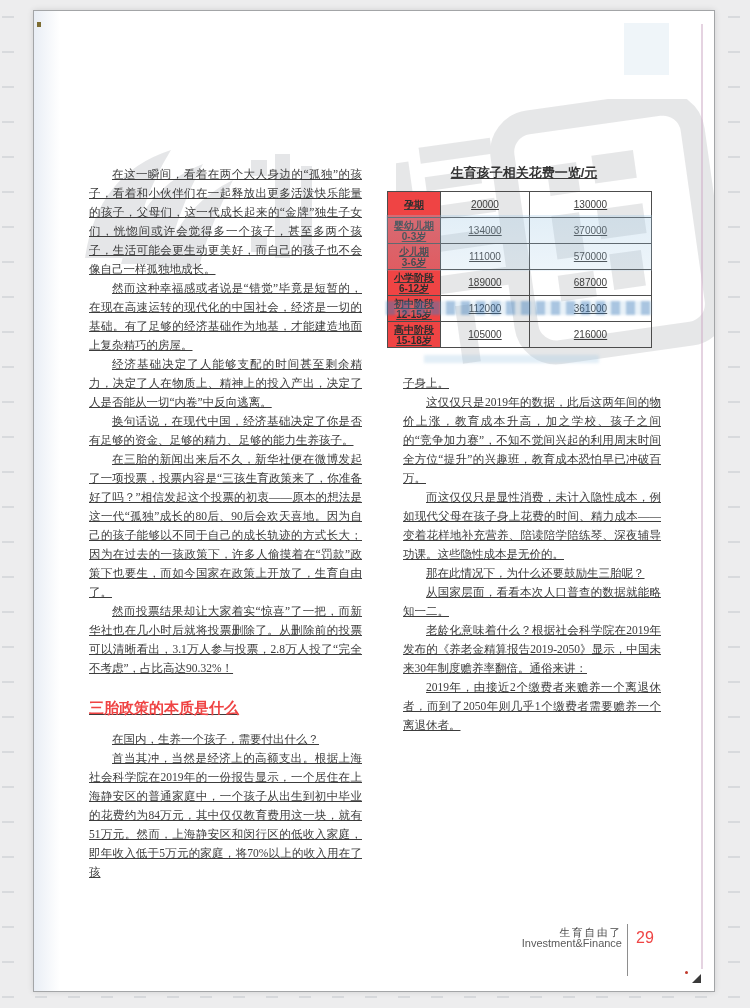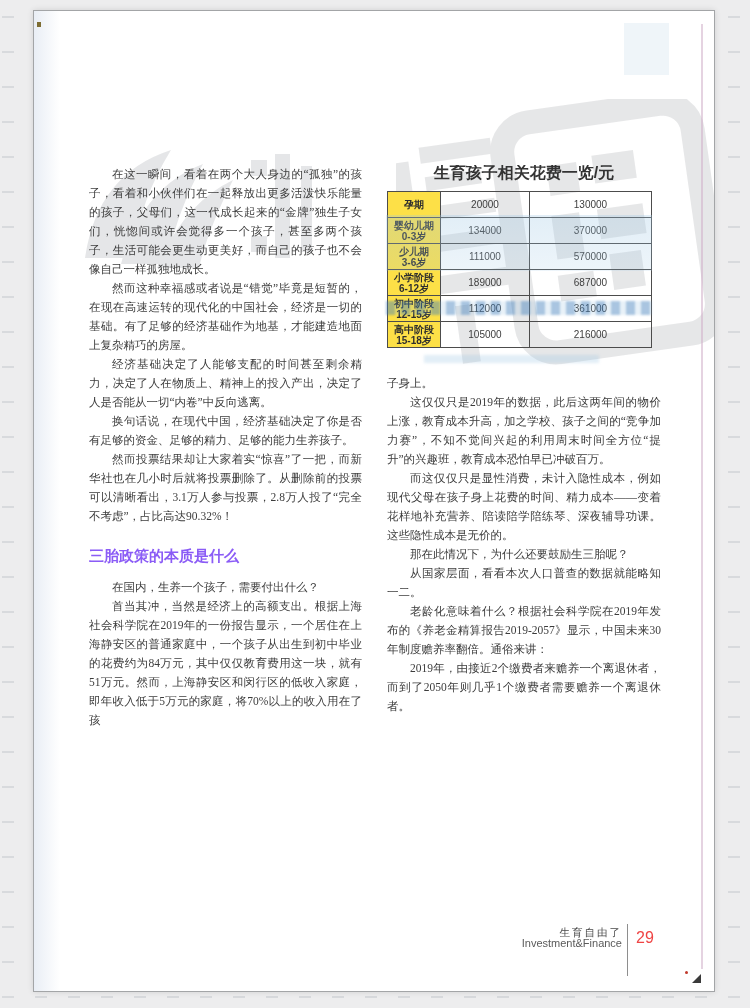--- a/index.html
+++ b/index.html
@@ -32,54 +32,54 @@
     background:linear-gradient(180deg, rgba(158,199,228,0.30), rgba(158,199,228,0.18)); }
   .wm-strip-b { left:352px; top:290px; width:266px; height:14px; z-index:3;
     background:repeating-linear-gradient(90deg, rgba(66,128,188,0.45) 0 9px, rgba(140,185,220,0.20) 9px 15px);
     filter:blur(1.2px); }
   .wm-strip-c { left:390px; top:344px; width:175px; height:8px; z-index:3;
     background:rgba(158,199,228,0.30); filter:blur(1.5px); }
 
   
   .col {
     position:absolute; top:154px; width:273px; height:812px; overflow:hidden; z-index:2;
-    font-size:11.5px; line-height:19px; color:#3c3c3c; text-align:justify;
+    font-size:11.5px; line-height:19px; color:#3c3c3c; text-align:justify;text-decoration:underline;
   }
   .col-left  { left:55px; }
   .col-right { left:353px; width:274px; }
   .col p { margin:0; text-indent:2em; }
   .col p.cont { text-indent:0; }
   .section-heading {
     font-family:"Liberation Sans","DejaVu Sans",sans-serif;
-    font-size:15px; font-weight:bold; color:#8b5cf6;
+    font-size:15px; font-weight:bold; color:#ef4444;
     margin:20px 0 12px 0; text-indent:0; line-height:20px;
   }
 
   
   .table-title {
     font-family:"Liberation Sans","DejaVu Sans",sans-serif;
-    font-size:16px; font-weight:bold; color:#333; text-align:center;
+    font-size:13px; font-weight:bold; color:#333; text-align:center;
     line-height:16px; margin-bottom:10px;
   }
   table.cost {
     border-collapse:collapse; width:263px; table-layout:fixed;
     font-family:"Liberation Sans","DejaVu Sans",sans-serif;
   }
   table.cost td {
     border:1px solid #4c4c4c; height:25px; text-align:center; vertical-align:middle;
     font-size:10px; color:#3d3d3d; padding:0;
   }
   table.cost td.stage {
-    width:52px; background:#fde047; color:#2e2e2e; font-weight:bold; line-height:11px;
+    width:52px; background:#ef4444; color:#2e2e2e; font-weight:bold; line-height:11px;
   }
   table.cost td.v1 { width:88px; }
   table.cost td.v2 { width:121px; }
   .age { display:block; font-weight:bold; }
   .age:empty { display:none; }
-  .after-table { margin-top:26px; }
+  .after-table { margin-top:26px;margin-left:16px; }
 
   
   .footer-names {
     position:absolute; left:455px; top:916px; width:133px; text-align:right; z-index:4;
     font-family:"Liberation Sans","DejaVu Sans",sans-serif; line-height:11px;
   }
   .footer-cn { font-size:10.5px; color:#4a4a4a; letter-spacing:2px; }
   .footer-en { font-size:11px; color:#5a5a5a; }
   .footer-divider {
     position:absolute; left:593px; top:913px; width:1px; height:52px; background:#8e8e8e; z-index:4;
@@ -146,20 +146,21 @@
     </g>
   </svg>
 
   <div class="wm wm-blue-box"></div>
 
   <div class="col col-left">
     <p>在这一瞬间，看着在两个大人身边的“孤独”的孩子，看着和小伙伴们在一起释放出更多活泼快乐能量的孩子，父母们，这一代成长起来的“金牌”独生子女们，恍惚间或许会觉得多一个孩子，甚至多两个孩子，生活可能会更生动更美好，而自己的孩子也不会像自己一样孤独地成长。</p>
     <p>然而这种幸福感或者说是“错觉”毕竟是短暂的，在现在高速运转的现代化的中国社会，经济是一切的基础。有了足够的经济基础作为地基，才能建造地面上复杂精巧的房屋。</p>
     <p>经济基础决定了人能够支配的时间甚至剩余精力，决定了人在物质上、精神上的投入产出，决定了人是否能从一切“内卷”中反向逃离。</p>
     <p>换句话说，在现代中国，经济基础决定了你是否有足够的资金、足够的精力、足够的能力生养孩子。</p>
+    <p>在三胎的新闻出来后不久，新华社便在微博发起了一项投票，投票内容是“三孩生育政策来了，你准备好了吗？”相信发起这个投票的初衷——原本的想法是这一代“孤独”成长的80后、90后会欢天喜地。因为自己的孩子能够以不同于自己的成长轨迹的方式长大；因为在过去的一孩政策下，许多人偷摸着在“罚款”政策下也要生，而如今国家在政策上开放了，生育自由了。</p>
     <p>然而投票结果却让大家着实“惊喜”了一把，而新华社也在几小时后就将投票删除了。从删除前的投票可以清晰看出，3.1万人参与投票，2.8万人投了“完全不考虑”，占比高达90.32%！</p>
     <div class="section-heading">三胎政策的本质是什么</div>
     <p>在国内，生养一个孩子，需要付出什么？</p>
     <p>首当其冲，当然是经济上的高额支出。根据上海社会科学院在2019年的一份报告显示，一个居住在上海静安区的普通家庭中，一个孩子从出生到初中毕业的花费约为84万元，其中仅仅教育费用这一块，就有51万元。然而，上海静安区和闵行区的低收入家庭，即年收入低于5万元的家庭，将70%以上的收入用在了孩</p>
   </div>
 
   <div class="col col-right">
     <div class="table-title">生育孩子相关花费一览/元</div>
 
     <table class="cost">
@@ -196,21 +197,21 @@
         </tr>
       </tbody>
     </table>
 
     <div class="after-table">
       <p class="cont">子身上。</p>
       <p>这仅仅只是2019年的数据，此后这两年间的物价上涨，教育成本升高，加之学校、孩子之间的“竞争加力赛”，不知不觉间兴起的利用周末时间全方位“提升”的兴趣班，教育成本恐怕早已冲破百万。</p>
       <p>而这仅仅只是显性消费，未计入隐性成本，例如现代父母在孩子身上花费的时间、精力成本——变着花样地补充营养、陪读陪学陪练琴、深夜辅导功课。这些隐性成本是无价的。</p>
       <p>那在此情况下，为什么还要鼓励生三胎呢？</p>
       <p>从国家层面，看看本次人口普查的数据就能略知一二。</p>
-      <p>老龄化意味着什么？根据社会科学院在2019年发布的《养老金精算报告2019-2057》显示，中国未来30年制度赡养率翻倍。通俗来讲：</p>
+      <p>老龄化意味着什么？根据社会科学院在2019年发布的《养老金精算报告2019-2050》显示，中国未来30年制度赡养率翻倍。通俗来讲：</p>
       <p>2019年，由接近2个缴费者来赡养一个离退休者，而到了2050年则几乎1个缴费者需要赡养一个离退休者。</p>
     </div>
   </div>
 
   <div class="wm wm-strip-a"></div>
   <div class="wm wm-strip-b"></div>
   <div class="wm wm-strip-c"></div>
 
   <div class="footer-names">
     <div class="footer-cn">生育自由了</div>

